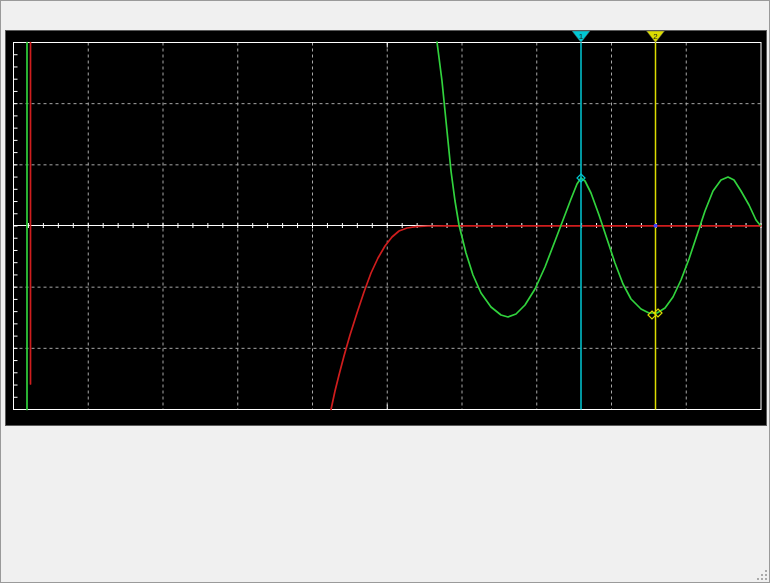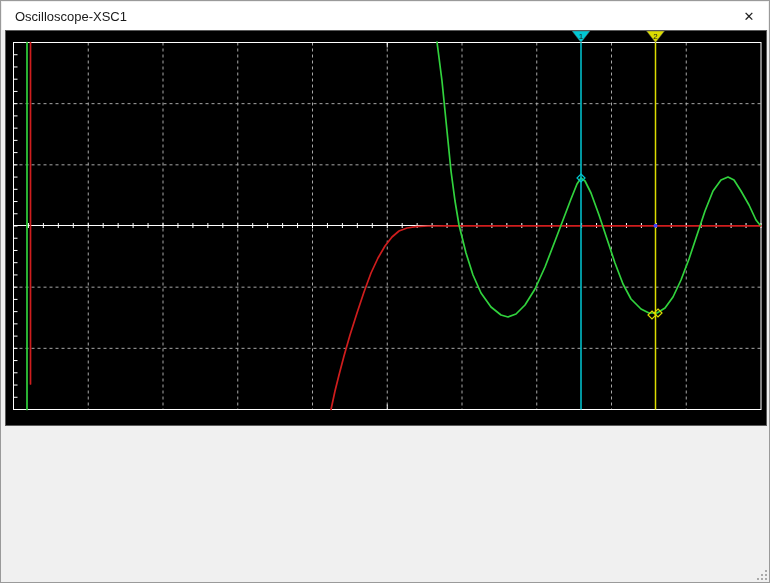--- a/index.html
+++ b/index.html
@@ -15,24 +15,20 @@
          border:1px solid #5a5a5a;box-sizing:border-box;}
   .panel{position:absolute;left:0;top:425px;right:0;bottom:0;}
   .grip{position:absolute;right:2px;bottom:2px;width:12px;height:12px;}
   .grip i{position:absolute;width:2px;height:2px;background:#a9a9a9;}
 </style>
 </head>
 <body>
 
 <div class="window">
 
-  <div class="titlebar">
-    <span class="title">Oscilloscope-XSC1</span>
-    <span class="closebtn">✕</span>
-  </div>
 
   <div class="scope">
     <svg id="scope-svg" width="760" height="394" viewBox="0 0 760 394">
         <line x1="82.25" y1="11.5" x2="82.25" y2="378.5" stroke="#a8a8a8" stroke-width="1" stroke-dasharray="3 3"></line>
         <line x1="157" y1="11.5" x2="157" y2="378.5" stroke="#a8a8a8" stroke-width="1" stroke-dasharray="3 3"></line>
         <line x1="231.75" y1="11.5" x2="231.75" y2="378.5" stroke="#a8a8a8" stroke-width="1" stroke-dasharray="3 3"></line>
         <line x1="306.5" y1="11.5" x2="306.5" y2="378.5" stroke="#a8a8a8" stroke-width="1" stroke-dasharray="3 3"></line>
         <line x1="381.25" y1="11.5" x2="381.25" y2="378.5" stroke="#a8a8a8" stroke-width="1" stroke-dasharray="3 3"></line>
         <line x1="456" y1="11.5" x2="456" y2="378.5" stroke="#a8a8a8" stroke-width="1" stroke-dasharray="3 3"></line>
         <line x1="530.75" y1="11.5" x2="530.75" y2="378.5" stroke="#a8a8a8" stroke-width="1" stroke-dasharray="3 3"></line>

